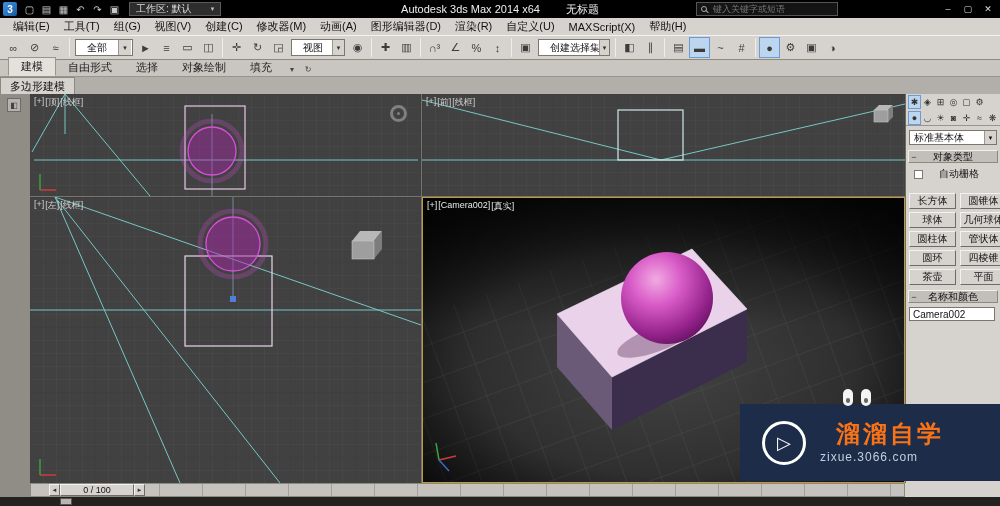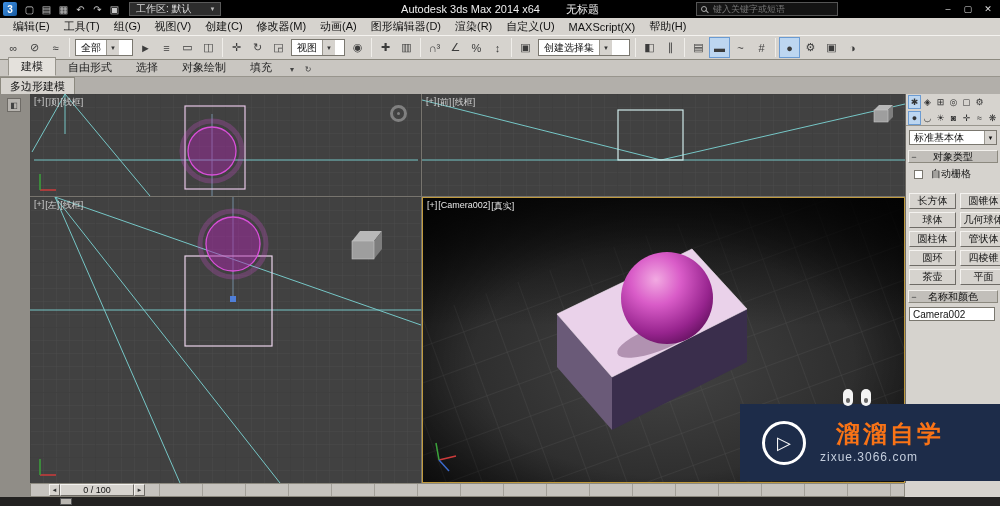--- a/index.html
+++ b/index.html
@@ -38,21 +38,21 @@
   
   .toolbar{position:absolute;top:35px;left:0;width:1000px;height:25px;background:#d6d3ce;
            border-top:1px solid #f4f2ef;border-bottom:1px solid #8c897f;
            display:flex;align-items:center;padding-left:3px;}
   .tbtn{width:21px;height:21px;display:flex;align-items:center;justify-content:center;
         color:#3c3c3c;font-size:11px;flex:0 0 auto;}
   .tbtn.active{background:#bdd6f0;border:1px solid #6b9bd2;}
   .tsep{width:1px;height:19px;background:#9a978f;border-right:1px solid #f0eeea;margin:0 3px;flex:0 0 auto;}
   .tcombo{height:17px;background:#fff;border:1px solid #7a776f;display:flex;align-items:center;
           font-size:10px;color:#111;margin:0 2px;flex:0 0 auto;}
-  .tcombo .txt{padding:0 5px;white-space:nowrap;overflow:hidden;}
+  .tcombo .txt{padding:0 11px;white-space:nowrap;overflow:hidden;}
   .tcombo .drop{width:13px;height:15px;background:#d6d3ce;border-left:1px solid #9a978f;
                 display:flex;align-items:center;justify-content:center;font-size:6px;color:#333;}
 
   
   .ribbontabs{position:absolute;top:60px;left:0;width:1000px;height:17px;background:#c9c6c1;
               border-bottom:1px solid #98958d;display:flex;align-items:flex-end;font-size:11px;padding-left:8px;}
   .rtab{padding:1px 12px;color:#222;white-space:nowrap;}
   .rtab.active{background:#e4e1dc;border:1px solid #98958d;border-bottom:1px solid #e4e1dc;}
   .rtool{width:16px;height:14px;display:flex;align-items:center;justify-content:center;color:#444;font-size:8px;}
   .subtabrow{position:absolute;top:77px;left:0;width:1000px;height:17px;background:#b2afaa;
@@ -85,21 +85,21 @@
   .cp-combo{margin:4px 3px 2px 3px;height:15px;background:#fff;border:1px solid #7a776f;
             display:flex;align-items:center;}
   .cp-combo .txt{flex:1;padding-left:4px;font-size:10px;white-space:nowrap;overflow:hidden;}
   .cp-combo .drop{width:12px;height:13px;background:#d6d3ce;border-left:1px solid #9a978f;
                   display:flex;align-items:center;justify-content:center;font-size:6px;}
   .rollout{margin:5px 2px 0 2px;height:13px;background:#c2bfba;border:1px solid;
            border-color:#f2f0ec #8c897f #8c897f #f2f0ec;display:flex;align-items:center;
            font-size:10px;}
   .rollout .minus{width:10px;text-align:center;color:#333;font-size:9px;}
   .rollout .lbl{flex:1;text-align:center;margin-right:10px;white-space:nowrap;}
-  .agrow{display:flex;align-items:center;gap:8px;margin:4px 0 12px 8px;}
+  .agrow{display:flex;align-items:center;gap:16px;margin:4px 0 12px 8px;}
   .agbox{width:9px;height:9px;background:#fff;border:1px solid #7a776f;flex:0 0 auto;}
   .objgrid{display:grid;grid-template-columns:47px 47px;gap:3px 4px;margin:4px 0 0 3px;width:104px;}
   .objbtn{height:16px;background:#d6d3ce;border:1px solid;border-color:#f4f2ef #6e6b66 #6e6b66 #f4f2ef;
           display:flex;align-items:center;justify-content:center;font-size:10px;
           white-space:nowrap;overflow:hidden;}
   .nameinput{margin:4px 3px 0 3px;width:86px;height:14px;background:#fff;border:1px solid #7a776f;
              font-size:10px;font-family:"Liberation Sans",sans-serif;padding:0 3px;color:#111;}
 
   
   .timeline{position:absolute;top:483px;left:30px;width:875px;height:14px;background:#c6c3be;
@@ -197,21 +197,21 @@
     <span class="tsep"></span>
     <span class="tbtn">✚</span>
     <span class="tbtn">▥</span>
     <span class="tsep"></span>
     <span class="tbtn">∩³</span>
     <span class="tbtn">∠</span>
     <span class="tbtn">%</span>
     <span class="tbtn">↕</span>
     <span class="tsep"></span>
     <span class="tbtn">▣</span>
-    <div class="tcombo" style="width:92px">
+    <div class="tcombo" style="width:72px">
       <span class="txt">创建选择集</span>
       <span class="drop">▼</span>
     </div>
     <span class="tsep"></span>
     <span class="tbtn">◧</span>
     <span class="tbtn">∥</span>
     <span class="tsep"></span>
     <span class="tbtn">▤</span>
     <span class="tbtn active">▬</span>
     <span class="tbtn">~</span>

